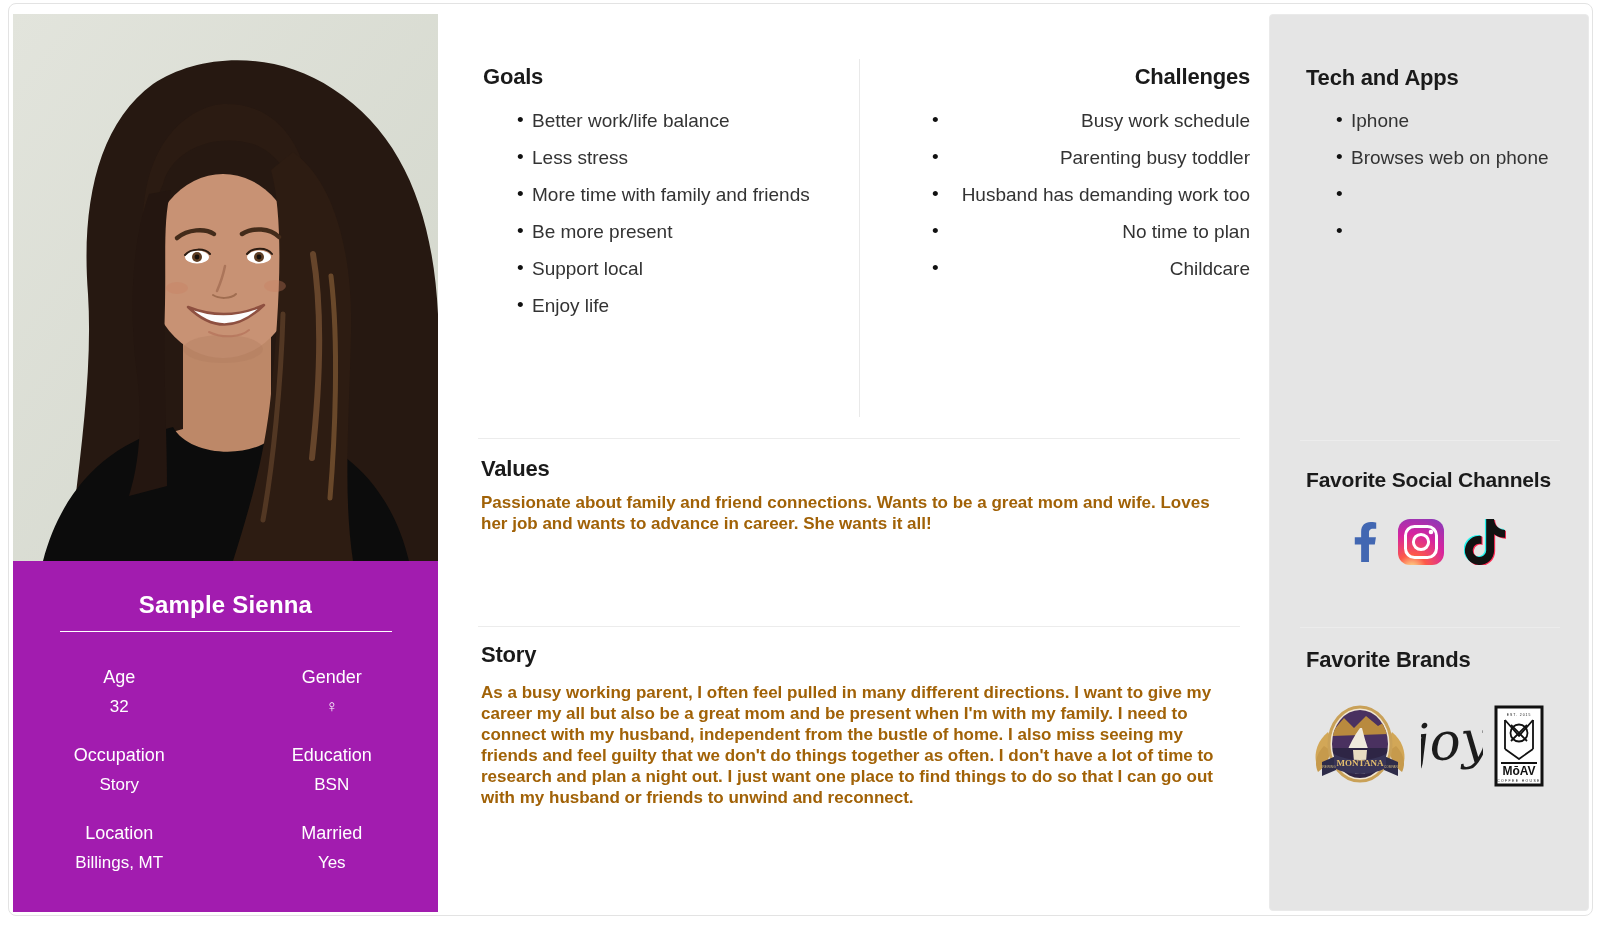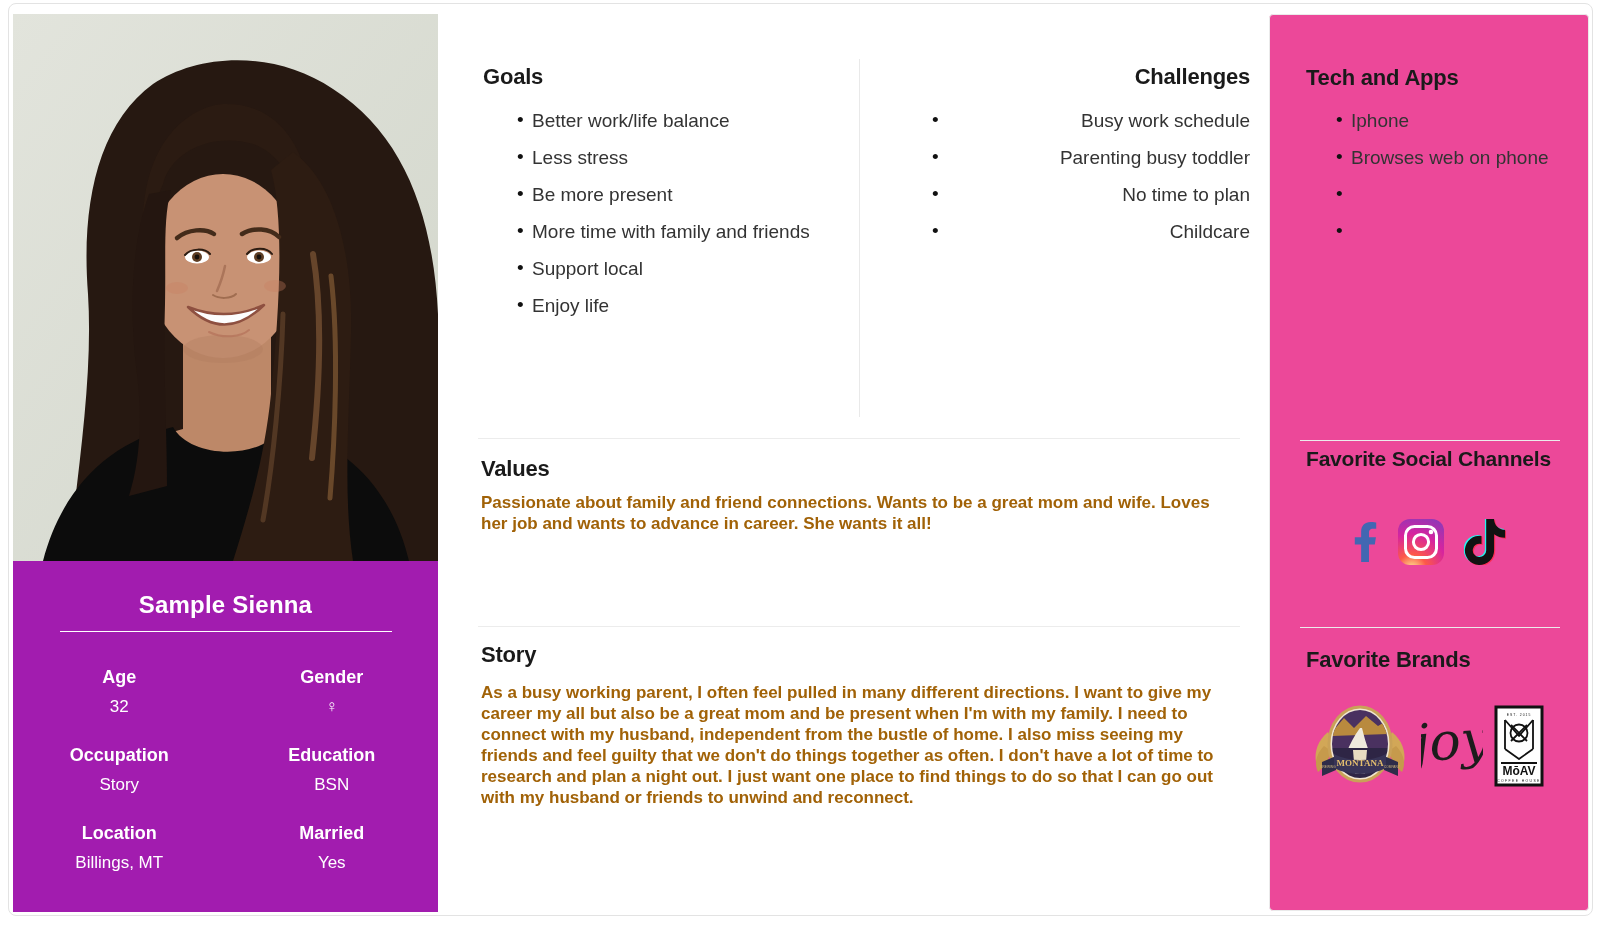--- a/index.html
+++ b/index.html
@@ -7,49 +7,49 @@
   .card{position:absolute;left:8px;top:3px;width:1583px;height:911px;background:#fff;border:1px solid #e3e3e3;border-radius:8px;}
 
   
   .left-panel{position:absolute;left:4px;top:10px;width:425px;height:898px;background:#a21caf;}
   .photo-wrap{width:425px;height:547px;overflow:hidden;}
   .info{color:#fff;}
   .name{margin:30px 18px 0;text-align:center;color:#fff;font-size:24px;font-weight:700;letter-spacing:.2px;}
   .name-rule{width:332px;height:1px;background:#fff;border:0;margin:12px auto 0;}
   .details{display:grid;grid-template-columns:1fr 1fr;margin-top:33px;row-gap:24px;}
   .cell{text-align:center;}
-  .cell .lbl{font-size:18px;font-weight:700;line-height:25px;}
+  .cell .lbl{font-size:18px;font-weight:400;line-height:25px;}
   .cell .val{font-size:17px;line-height:25px;margin-top:4px;font-weight:400;}
 
   
   .block h3{margin:0;font-size:22px;line-height:30px;font-weight:700;color:#1a1a1a;letter-spacing:-.2px;white-space:nowrap;}
   #goals{position:absolute;left:474px;top:58px;width:370px;}
   #challenges{position:absolute;left:889px;top:58px;width:352px;text-align:right;}
   ul.blist{list-style:none;margin:17px 0 0;padding:0 0 0 34px;}
   ul.blist li{position:relative;padding-left:15px;font-size:19px;line-height:24px;color:#333;margin-bottom:13px;min-height:24px;}
   ul.blist li::before{content:"\2022";position:absolute;left:0;top:-1px;font-size:19px;color:#111;}
   .divider-v{position:absolute;left:850px;top:55px;width:1px;height:358px;background:#e9e9e9;}
   .hr{position:absolute;height:1px;background:#ececec;}
   #hr1{left:469px;top:434px;width:762px;}
   #hr2{left:469px;top:622px;width:762px;}
   #values{position:absolute;left:472px;top:450px;width:745px;}
   #story{position:absolute;left:472px;top:636px;width:745px;}
   .block p{margin:8px 0 0;font-size:17px;line-height:21px;color:#a16207;font-weight:bold;}
   #values p{width:742px;}
   #story p{width:738px;margin-top:12px;}
 
   
-  .right-panel{position:absolute;left:1260px;top:10px;width:320px;height:897px;background:#ec4899;border:1px solid #eaeaea;border-radius:4px;box-sizing:border-box;padding-left:8px;}
+  .right-panel{position:absolute;left:1260px;top:10px;width:320px;height:897px;background:#e5e5e5;border:1px solid #eaeaea;border-radius:4px;box-sizing:border-box;padding-left:8px;}
   .rp-block{position:absolute;left:36px;}
   #tech{top:48px;width:272px;}
   #tech ul.blist{margin-top:16px;padding-left:30px;}
   .rp-hr{position:absolute;left:30px;width:260px;height:1px;background:#ececec;}
   #rp-hr1{top:425px;}
   #rp-hr2{top:612px;}
-  #social-title{top:429px;}
+  #social-title{top:450px;}
   #social-title h3{font-size:21px;}
   .icons-row{position:absolute;left:0;top:504px;width:100%;display:flex;justify-content:center;align-items:center;gap:20px;}
   #brands-title{top:630px;}
   .logos-row{position:absolute;left:40px;top:686px;display:flex;align-items:center;gap:11px;}
 </style>
 </head>
 <body>
 
 <div class="card">
 
@@ -134,34 +134,35 @@
         </div>
       </div>
     </div>
   </div>
 
   <div class="block" id="goals">
     <h3>Goals</h3>
     <ul class="blist">
       <li>Better work/life balance</li>
       <li>Less stress</li>
+      <li>More time with family and friends</li>
       <li>Be more present</li>
-      <li>More time with family and friends</li>
       <li>Support local</li>
       <li>Enjoy life</li>
     </ul>
   </div>
 
   <div class="divider-v"></div>
 
   <div class="block" id="challenges">
     <h3>Challenges</h3>
     <ul class="blist">
       <li>Busy work schedule</li>
       <li>Parenting busy toddler</li>
+      <li>Husband has demanding work too</li>
       <li>No time to plan</li>
       <li>Childcare</li>
     </ul>
   </div>
 
   <div class="hr" id="hr1"></div>
 
   <div class="block" id="values">
     <h3>Values</h3>
     <p>Passionate about family and friend connections. Wants to be a great mom and wife. Loves her job and wants to advance in career. She wants it all!</p>

